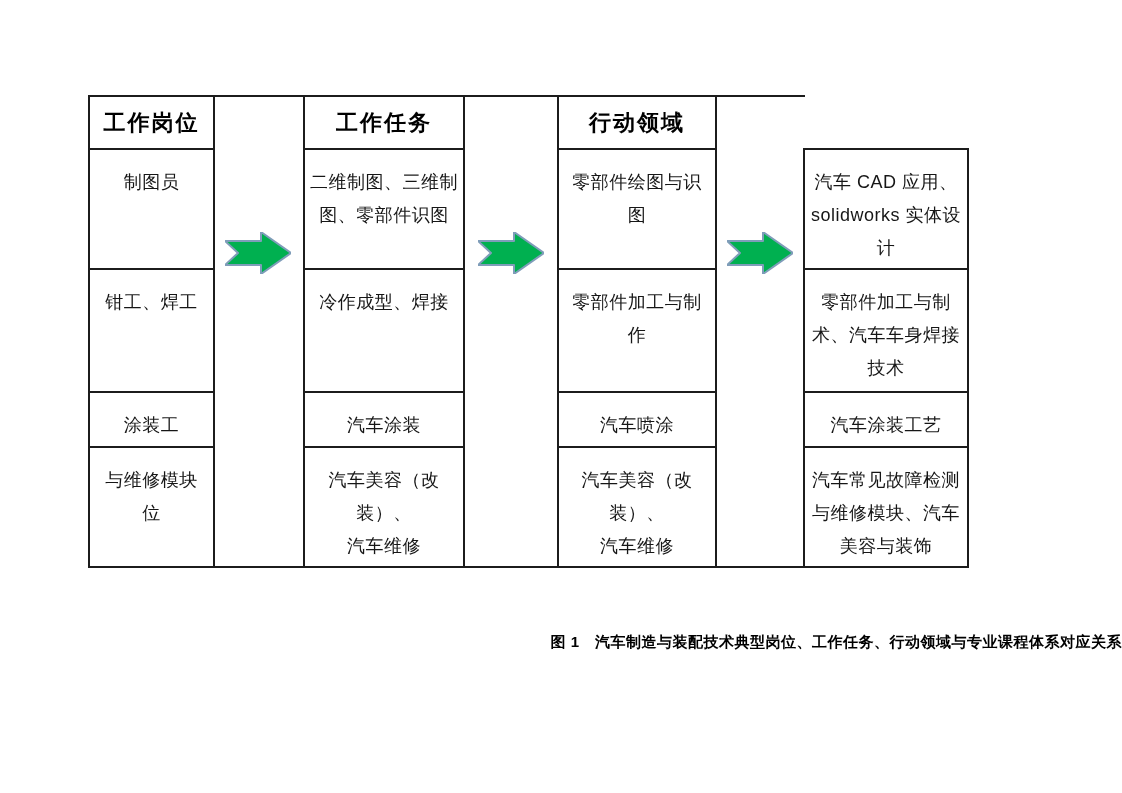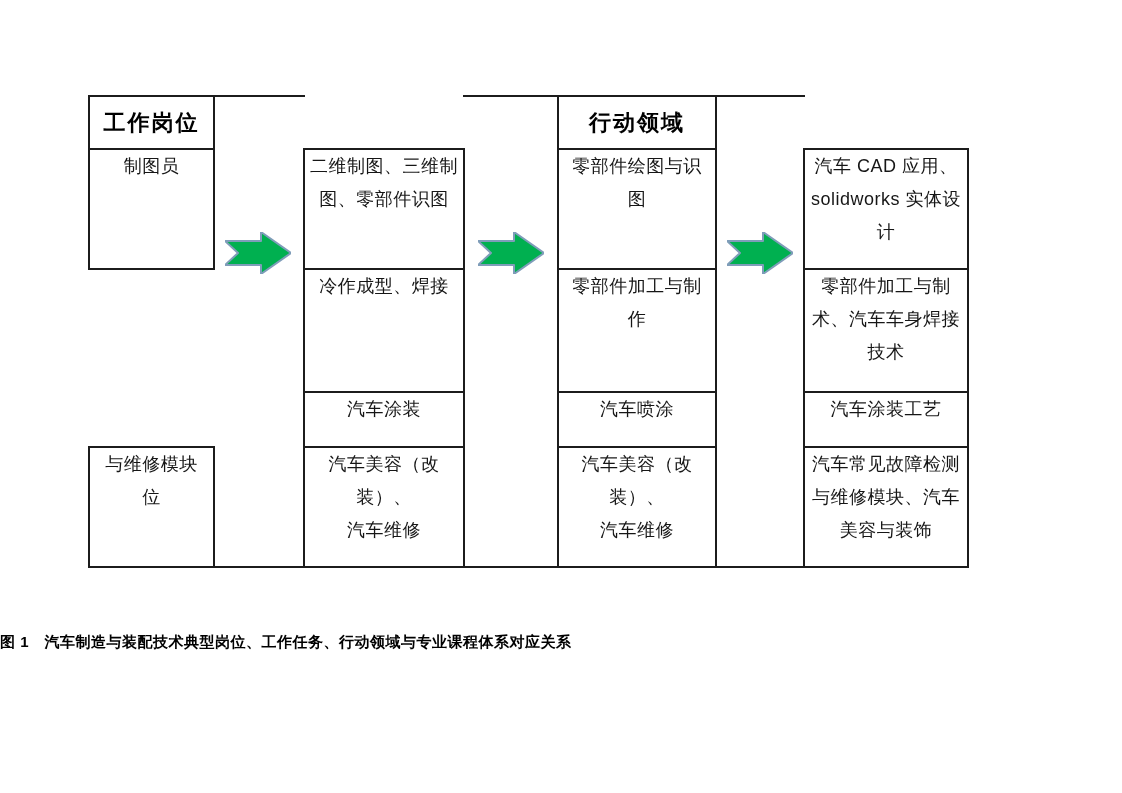--- a/index.html
+++ b/index.html
@@ -8,21 +8,21 @@
     font-family:"Liberation Sans","DejaVu Sans",sans-serif;color:#111111;
   }
   .cell{
     position:absolute;box-sizing:border-box;border:2px solid #1c1c1c;background:#ffffff;
   }
   .hcell{
     display:flex;align-items:center;justify-content:center;
     font-size:22px;font-weight:bold;letter-spacing:2px;color:#000000;
   }
   .bcell{
-    font-size:18px;line-height:33px;text-align:center;padding-top:0;
+    font-size:18px;line-height:33px;text-align:center;padding-top:16px;
     white-space:pre-line;letter-spacing:0.5px;color:#161616;
   }
   
   .c1{left:88px;width:127px}
   .c2{left:303px;width:162px}
   .c3{left:557px;width:160px}
   .c4{left:803px;width:166px}
   
   .rh{top:95px;height:55px}
   .r1{top:148px;height:122px}
@@ -38,38 +38,41 @@
   .sp2{left:463px;width:96px}
   .sp3{left:715px;width:90px}
   
   .arrow{position:absolute;top:232px;width:66px;height:42px}
   .a1{left:225px}
   .a2{left:478px}
   .a3{left:727px}
   .arrow svg{display:block;width:100%;height:100%;}
   
   .caption{
-    position:absolute;top:633px;left:0;width:1122px;text-align:left;
+    position:absolute;top:633px;left:0;width:1122px;text-align:right;
     font-size:15px;font-weight:bold;color:#000000;letter-spacing:0.5px;
   }
 </style>
 </head>
 <body>
 
 <div class="page">
 
   <div class="spacer sp1"></div>
   <div class="spacer sp2"></div>
   <div class="spacer sp3"></div>
 
   <div class="cell hcell c1 rh">工作岗位</div>
   <div class="cell bcell c1 r1">制图员</div>
+  <div class="cell bcell c1 r2">钳工、焊工</div>
+  <div class="cell bcell c1 r3">涂装工</div>
   <div class="cell bcell c1 r4">与维修模块
 位</div>
 
+  <div class="cell hcell c2 rh">工作任务</div>
   <div class="cell bcell c2 r1">二维制图、三维制
 图、零部件识图</div>
   <div class="cell bcell c2 r2">冷作成型、焊接</div>
   <div class="cell bcell c2 r3">汽车涂装</div>
   <div class="cell bcell c2 r4">汽车美容（改装）、
 汽车维修</div>
 
   <div class="cell hcell c3 rh">行动领域</div>
   <div class="cell bcell c3 r1">零部件绘图与识
 图</div>

